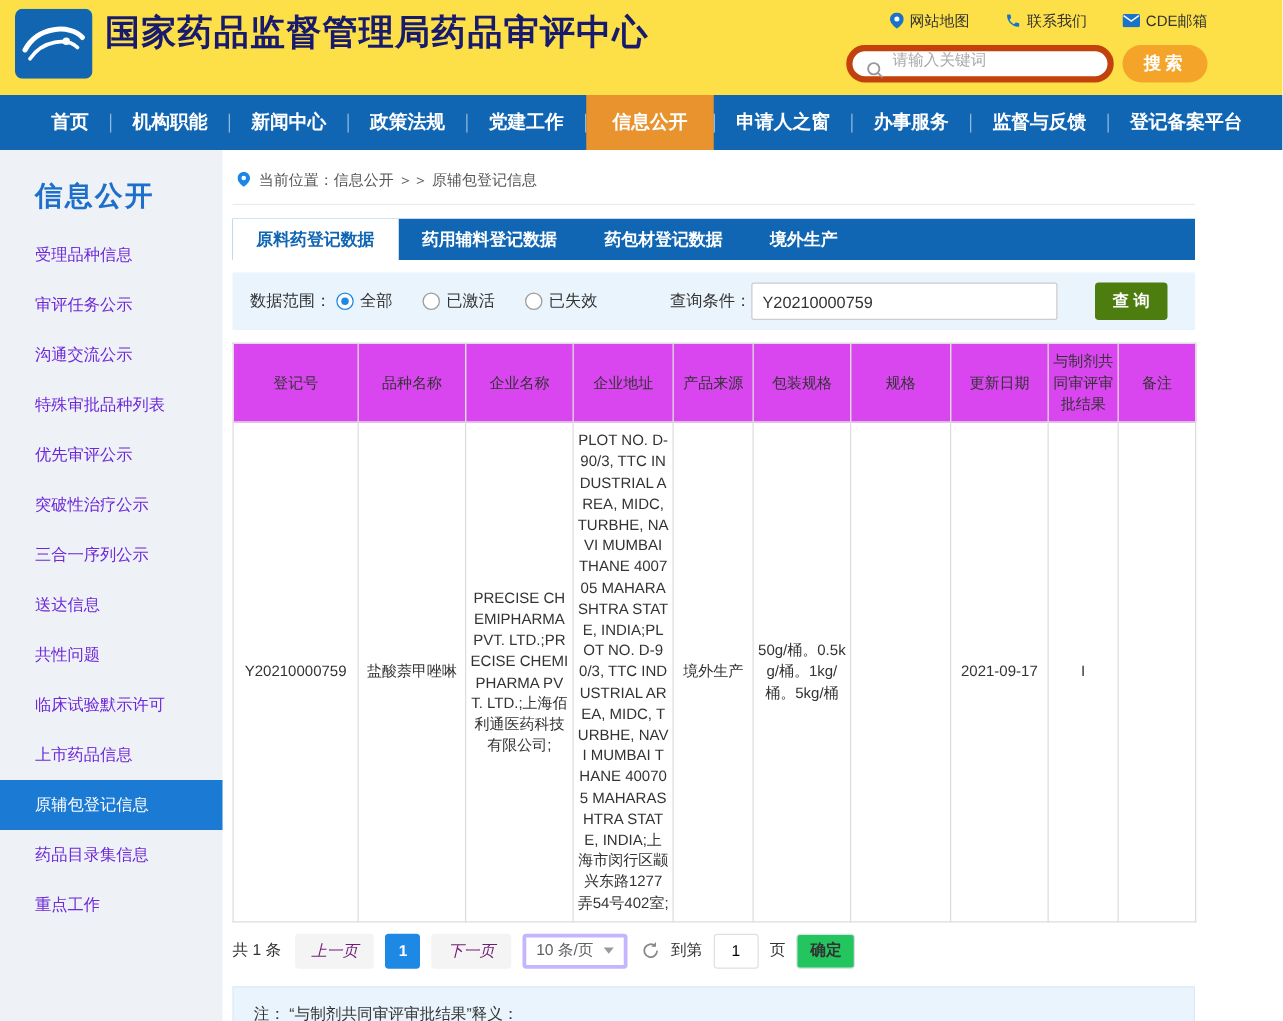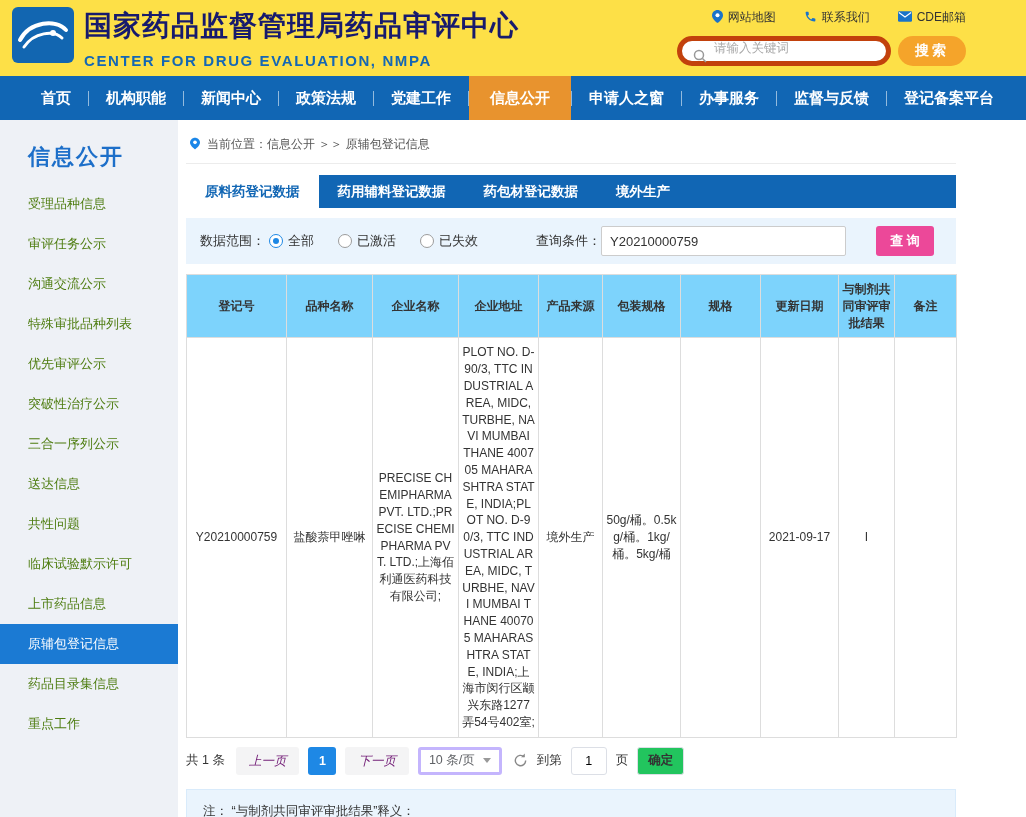--- a/index.html
+++ b/index.html
@@ -28,21 +28,21 @@
   .main-nav { height:44px; background:#1166b4; display:flex; align-items:center; padding-left:24px; }
   .nav-item { color:#fff; font-size:15px; font-weight:bold; padding:0 17px; line-height:44px;
     cursor:pointer; white-space:nowrap; }
   .nav-item.active { background:#e8932e; padding:0 21px; }
   .nav-sep { width:1px; height:15px; background:rgba(255,255,255,.55); flex-shrink:0; }
 
   
   .content { display:flex; height:697px; }
   .sidebar { width:178px; background:#eef1f6; padding-top:22px; flex-shrink:0; }
   .sidebar-title { font-size:22px; font-weight:bold; color:#1d6fc9; padding-left:28px; margin-bottom:12px; letter-spacing:2px; }
-  .side-item { font-size:13px; color:#4d7c0f; padding:11px 10px 11px 28px; cursor:pointer; }
+  .side-item { font-size:13px; color:#6d28d9; padding:11px 10px 11px 28px; cursor:pointer; }
   .side-item.active { background:#1b7ad3; color:#fff; }
   .main { flex:1; padding:12px 70px 0 8px; overflow:hidden; }
 
   .breadcrumb { display:flex; align-items:center; gap:7px; font-size:12px; color:#555;
     padding:4px 0 10px 4px; border-bottom:1px solid #ececec; }
 
   .tabs { margin-top:11px; display:flex; background:#1166b4; height:33px; }
   .tab { color:#fff; font-size:13.5px; font-weight:bold; line-height:33px; padding:0 19px;
     cursor:pointer; white-space:nowrap; }
   .tab.active { background:#fff; color:#1166b4; }
@@ -51,28 +51,28 @@
     padding:0 14px; font-size:13px; }
   .radio-group { display:flex; align-items:center; gap:24px; margin-left:4px; }
   .radio { display:flex; align-items:center; gap:5px; cursor:pointer; }
   .radio-circle { width:14px; height:14px; border-radius:50%; border:1px solid #9c9c9c; background:#fff; position:relative; }
   .radio.checked .radio-circle { border-color:#1e88e5; }
   .radio.checked .radio-circle::after { content:""; position:absolute; left:3px; top:3px; width:6px; height:6px;
     border-radius:50%; background:#1e88e5; }
   .query-label { margin-left:58px; }
   .query-input { width:245px; height:30px; border:1px solid #ccc; border-radius:2px; padding:0 8px;
     font-size:13px; color:#333; outline:none; background:#fff; }
-  .query-btn { margin-left:30px; width:58px; height:30px; background:#ec4899; color:#fff; border:none;
+  .query-btn { margin-left:30px; width:58px; height:30px; background:#4d7c0f; color:#fff; border:none;
     border-radius:3px; font-size:13px; font-weight:bold; cursor:pointer; white-space:nowrap; }
 
   
   .data-table { width:100%; border-collapse:collapse; margin-top:10px; table-layout:fixed; }
   .data-table th, .data-table td { border:1px solid #ddd; font-size:12px; color:#333; text-align:center;
     vertical-align:middle; padding:6px 3px; word-break:break-all; line-height:1.4; }
-  .data-table th { background:#7dd3fc; font-weight:bold; height:54px;text-align:center; }
+  .data-table th { background:#d946ef; font-weight:normal; height:54px;text-align:center; }
 
   
   .pagination { margin-top:9px; display:flex; align-items:center; gap:9px; font-size:12.5px; color:#333; }
   .pg-total { margin-right:2px; white-space:nowrap; }
   .pg-btn { background:#f4f4f5; color:#701a75; padding:0 13px; height:28px; line-height:28px;
     border-radius:3px; cursor:not-allowed; white-space:nowrap;font-style:italic; }
   .pg-num { background:#1e88e5; color:#fff; min-width:28px; height:28px; line-height:28px; text-align:center;
     border-radius:3px; font-weight:bold; cursor:pointer; }
   .pg-select { display:flex; align-items:center; height:28px; border:3px solid #c4b5fd; border-radius:3px;
     padding:0 8px; gap:8px; color:#606266; cursor:pointer; background:#fff; white-space:nowrap; }
@@ -97,21 +97,20 @@
       <svg width="62" height="56" viewBox="0 0 62 56">
         <rect width="62" height="56" rx="6" fill="#1266b1"></rect>
         <path d="M8 33 C18 14, 44 12, 54 23" stroke="#fff" stroke-width="4" fill="none" stroke-linecap="round"></path>
         <path d="M12 40 C22 25, 42 23, 50 31" stroke="#fff" stroke-width="3" fill="none" stroke-linecap="round"></path>
         <circle cx="41" cy="26" r="3" fill="#fff"></circle>
       </svg>
     </span>
   </div>
   <div class="title-block">
     <div class="site-title">国家药品监督管理局药品审评中心</div>
-    <div class="site-subtitle">CENTER FOR DRUG EVALUATION, NMPA</div>
   </div>
   <div class="header-right">
     <div class="quick-links">
       <span class="quick-link">
         <span>
           <svg width="11" height="13" viewBox="0 0 12 14">
               <path d="M6 0C2.7 0 0 2.6 0 5.8 0 10 6 14 6 14s6-4 6-8.2C12 2.6 9.3 0 6 0z" fill="#1a73c8"></path>
               <circle cx="6" cy="5.6" r="2.2" fill="#fff"></circle>
             </svg>
         </span>

